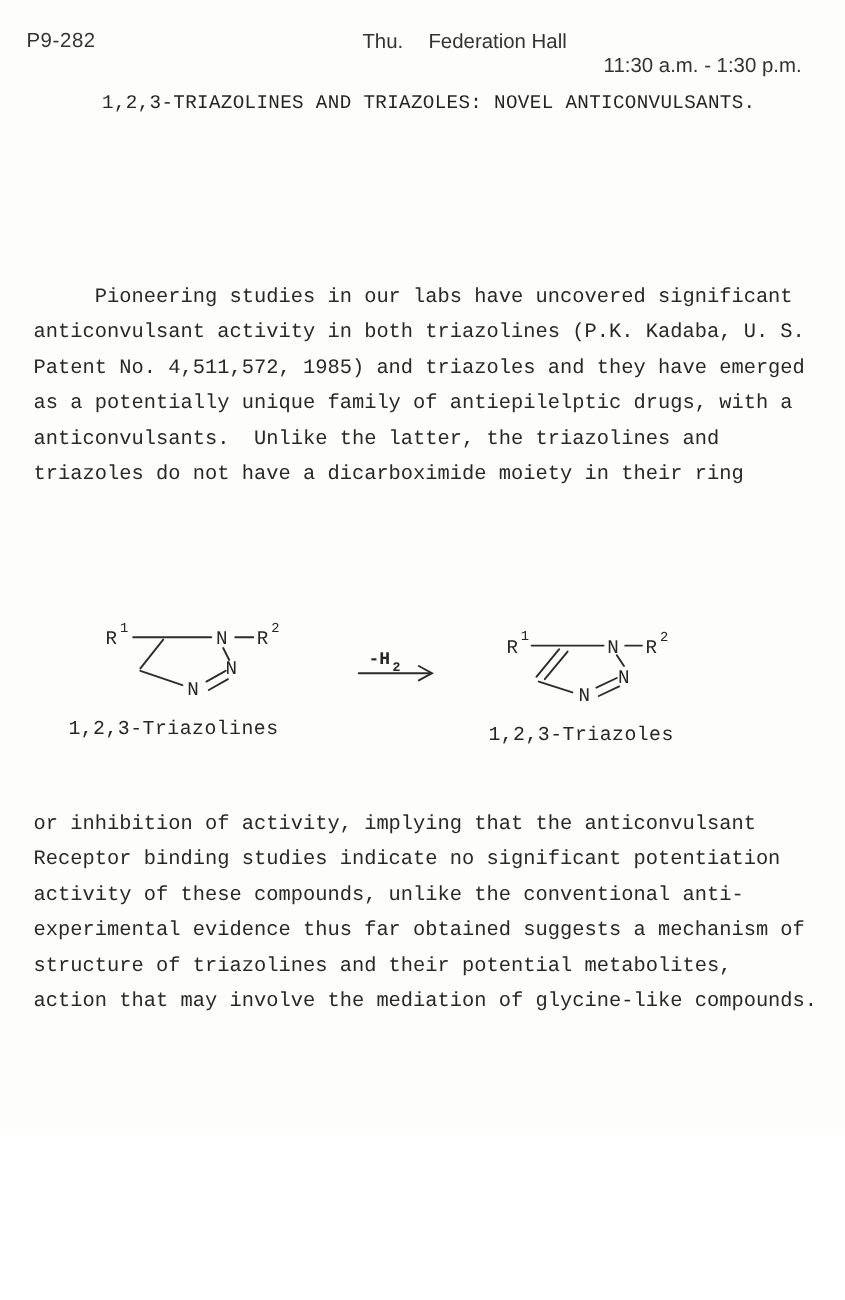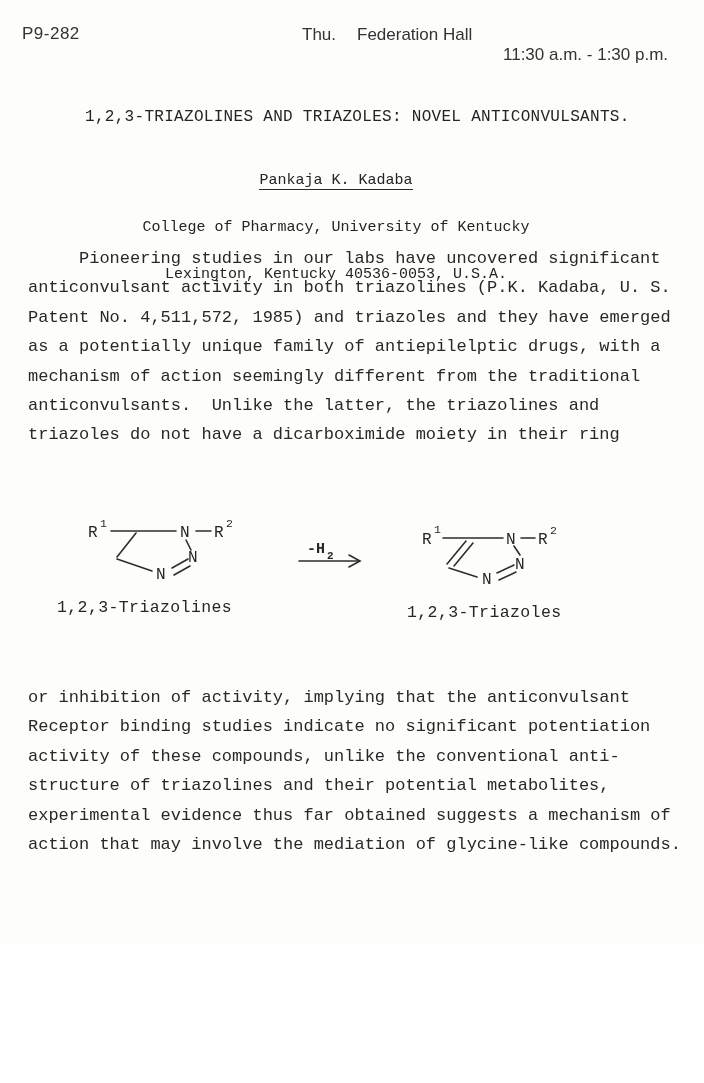--- a/index.html
+++ b/index.html
@@ -24,36 +24,35 @@
 
   .page-code { left: 22px; top: 24px; letter-spacing: 0.5px; }
   .hdr-day   { left: 302px; top: 25px; }
   .hdr-hall  { left: 357px; top: 25px; text-align: right; }
   .hdr-time1 { left: 503px; top: 25px; margin-top: 20px; }
   .hdr-time2 { left: 523px; top: 45px; }
 
   .doc-title {
     left: 85px; top: 77px;
     font-size: 16px; letter-spacing: 0.3px;
-    white-space: pre; color: #242424; margin-top: 31px;
+    white-space: pre; color: #242424;
   }
 
   .author-block {
     left: 30px; top: 142px; width: 612px;
     text-align: center;
     font-size: 15px; line-height: 15.6px;
     white-space: pre; color: #242424;
   }
   .author-name { border-bottom: 1.5px solid #2a2a2a; padding-bottom: 0px; }
 
   .para {
     left: 28px; width: 665px;
     font-size: 17px; line-height: 29.4px;
     color: #282828;
-    margin-top: 10px;
   }
   .para-1 { top: 234px; }
   .para-2 { top: 673px; }
   .para div { white-space: pre; }
 
   .diagram { left: 0; top: 495px; }
   .diagram line, .diagram polyline {
     stroke: #2d2d2d; stroke-width: 1.6; fill: none; stroke-linecap: round;
   }
   .atom {
@@ -78,32 +77,26 @@
 
 <div class="page">
 
   <div class="abs sans page-code">P9-282</div>
   <div class="abs sans hdr-day">Thu.</div>
   <div class="abs sans hdr-hall">Federation Hall</div>
   <div class="abs sans hdr-time1">11:30 a.m. - 1:30 p.m.</div>
 
   <div class="abs mono doc-title">1,2,3-TRIAZOLINES AND TRIAZOLES: NOVEL ANTICONVULSANTS.</div>
 
-  <div class="abs mono author-block">
-    <div><span class="author-name">Pankaja K. Kadaba</span></div>
-    <div>College of Pharmacy, University of Kentucky</div>
-    <div>Lexington, Kentucky 40536-0053, U.S.A.</div>
-  </div>
 
   <div class="abs mono para para-1">
     <div>     Pioneering studies in our labs have uncovered significant</div>
     <div>anticonvulsant activity in both triazolines (P.K. Kadaba, U. S.</div>
     <div>Patent No. 4,511,572, 1985) and triazoles and they have emerged</div>
     <div>as a potentially unique family of antiepilelptic drugs, with a</div>
-    <div>mechanism of action seemingly different from the traditional</div>
     <div>anticonvulsants.  Unlike the latter, the triazolines and</div>
     <div>triazoles do not have a dicarboximide moiety in their ring</div>
   </div>
 
   <svg class="abs diagram" width="704" height="145" viewBox="0 495 704 145">
 
     <g>
       <text class="atom" x="88" y="537">R</text>
       <text class="atom atom-sup" x="100" y="527">1</text>
       <line x1="111" y1="531" x2="176" y2="531"></line>
@@ -146,20 +139,20 @@
     </g>
 
     <text class="caption" x="57" y="612">1,2,3-Triazolines</text>
     <text class="caption" x="407" y="617">1,2,3-Triazoles</text>
   </svg>
 
   <div class="abs mono para para-2">
     <div>or inhibition of activity, implying that the anticonvulsant</div>
     <div>Receptor binding studies indicate no significant potentiation</div>
     <div>activity of these compounds, unlike the conventional anti-</div>
+    <div>experimental evidence thus far obtained suggests a mechanism of</div>
     <div>structure of triazolines and their potential metabolites,</div>
-    <div>experimental evidence thus far obtained suggests a mechanism of</div>
     <div>action that may involve the mediation of glycine-like compounds.</div>
   </div>
 
   <div class="abs footer-bar"></div>
 
 </div>
 
 </body></html>

